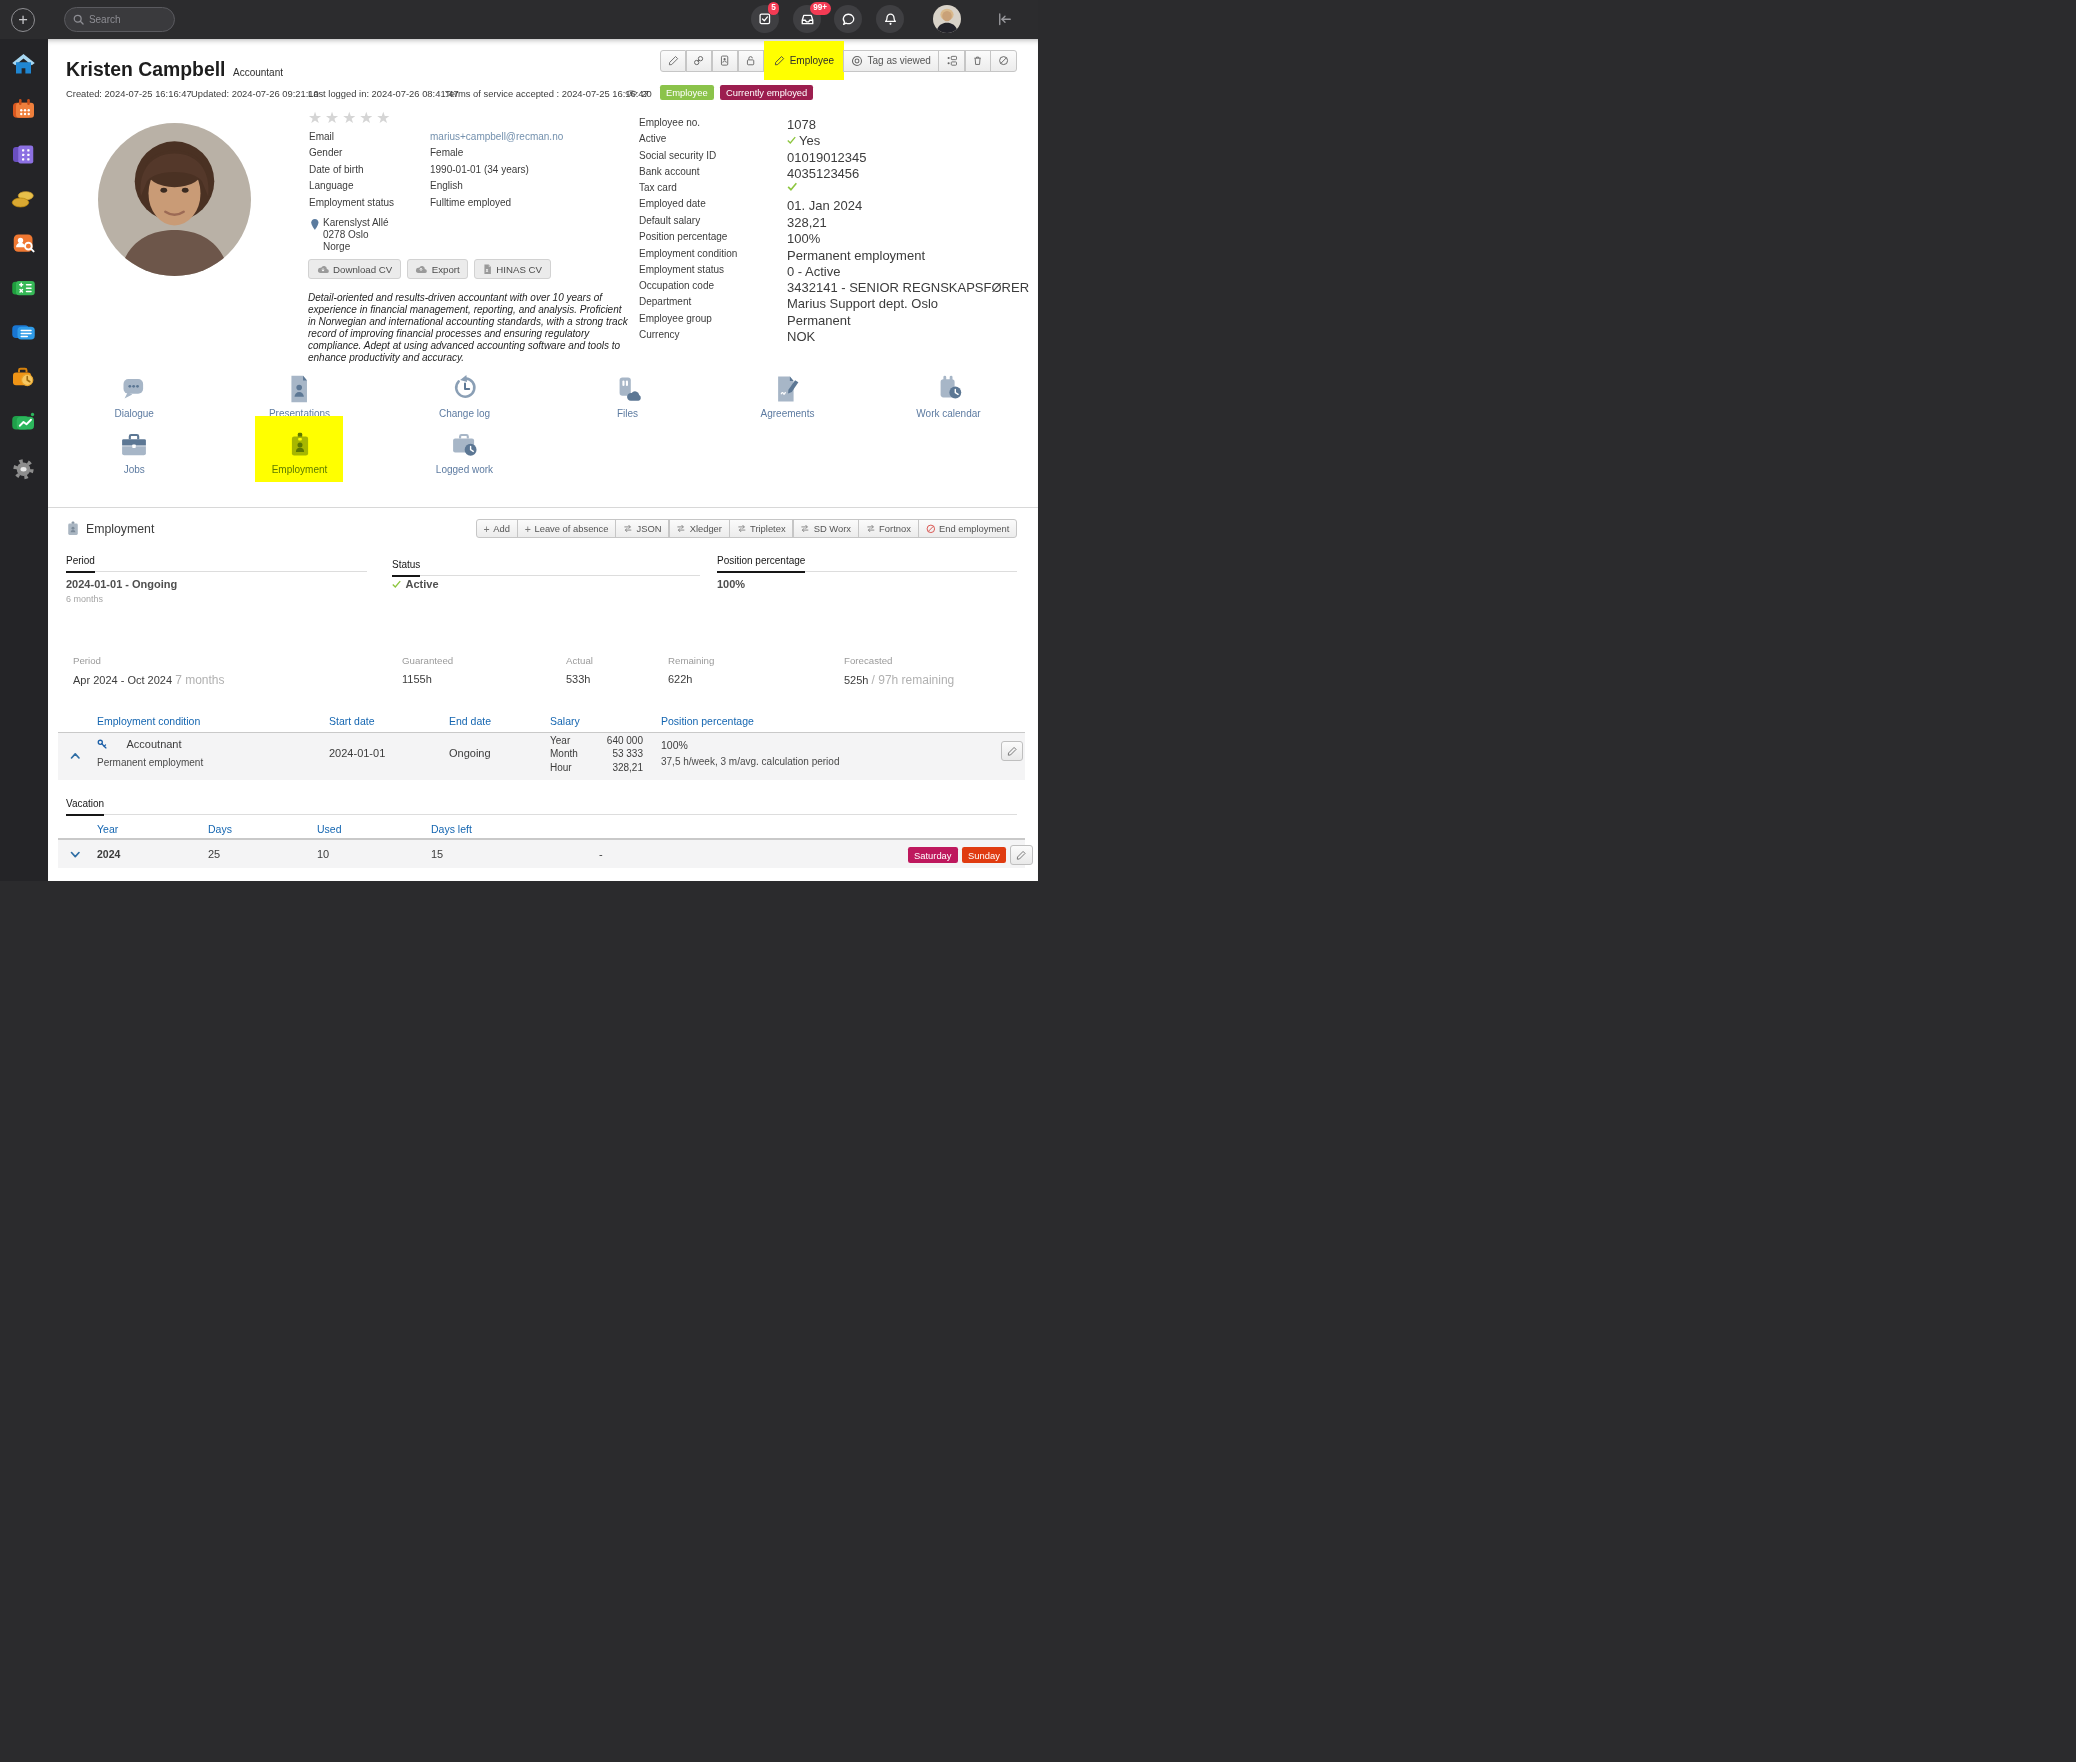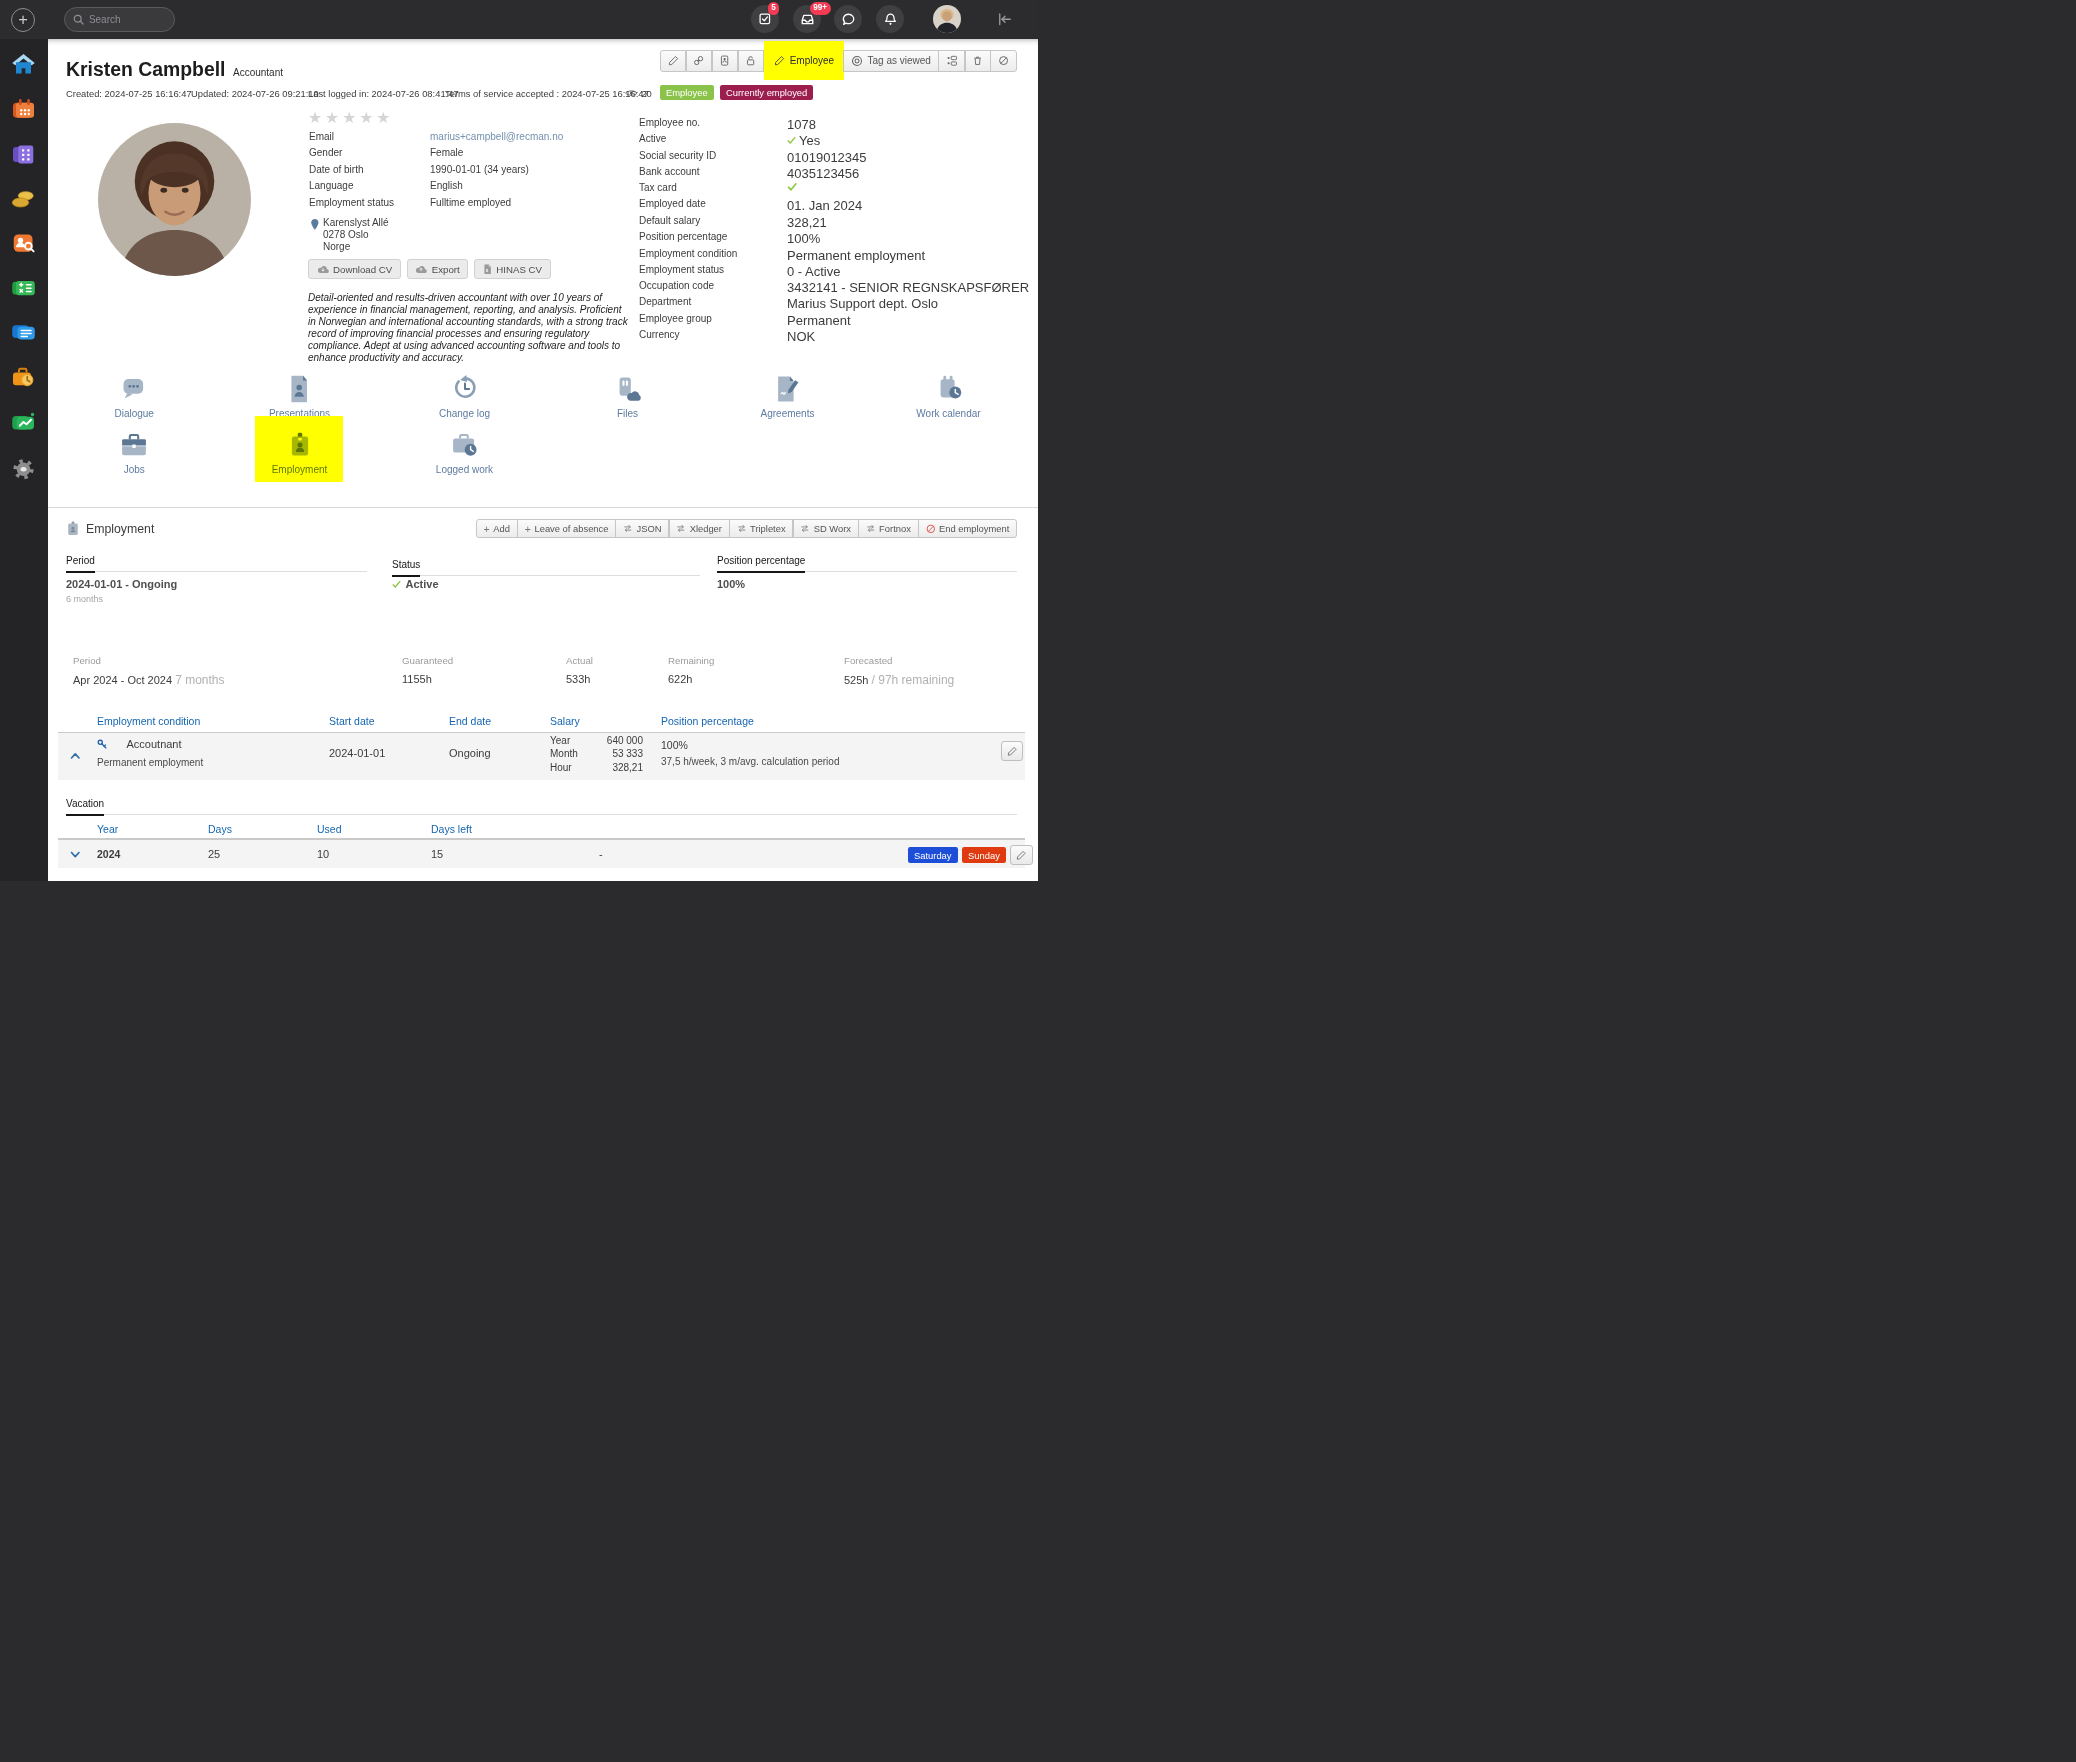--- a/index.html
+++ b/index.html
@@ -21,21 +21,21 @@
   .side-ic { position:absolute; left:9.7px; width:27px; height:27px; }
 
   
   .main { position:absolute; left:48px; top:39px; width:990px; height:842px; background:#fff; box-shadow:inset 0 5.2px 6.7px -5.2px rgba(0,0,0,.4); }
   .pagename { position:absolute; left:18px; top:19.4px; font-size:19.4px; font-weight:600; color:#1d1d1d;text-align:right; }
   .pagerole { font-size:10px; font-weight:normal; color:#2e2e2e; margin-left:7.5px; }
   .metatxt { position:absolute; top:49px; font-size:9.4px; color:#3c3c3c; white-space:nowrap; }
   .badge { display:inline-block; color:#fff; font-size:9.4px; padding:2.2px 6px; border-radius:2.2px; white-space:nowrap; }
   .badge-green { background:#8bc34a; }
   .badge-maroon { background:#9c1e4f; }
-  .badge-sat { background:#1d4ed8; }
+  .badge-sat { background:#be185d; }
   .badge-sun { background:#e03b10; }
 
   
   .btngroup { position:absolute; right:21px; top:10.5px; display:flex; align-items:center; }
   .btn { display:flex; align-items:center; gap:4.5px; height:22.4px; padding:0 6.7px; background:linear-gradient(#fbfbfb,#ececec); border:0.7px solid #c6c6c6; color:#555; font-size:10px; margin-left:-0.7px; white-space:nowrap; }
   .btngroup .btn:first-child { border-radius:3px 0 0 3px; margin-left:0; }
   .btngroup .btn:last-child { border-radius:0 3px 3px 0; }
   .hl-wrap { background:#ffff00; padding:8.2px 2.2px; margin:-8.2px 0; display:flex; }
   .hl-wrap .btn { background:transparent; border-color:transparent; color:#2e2e2e; }
 

